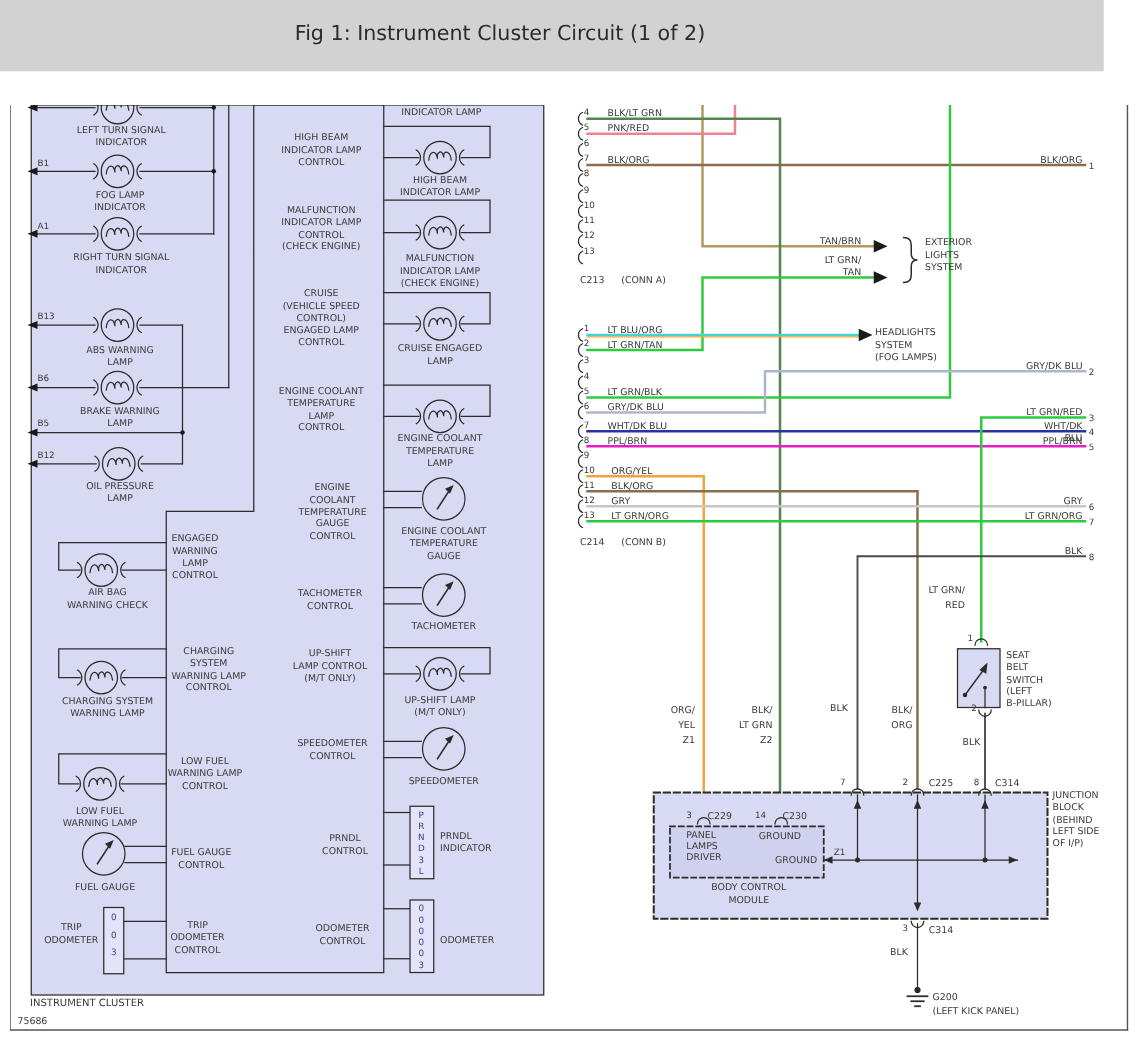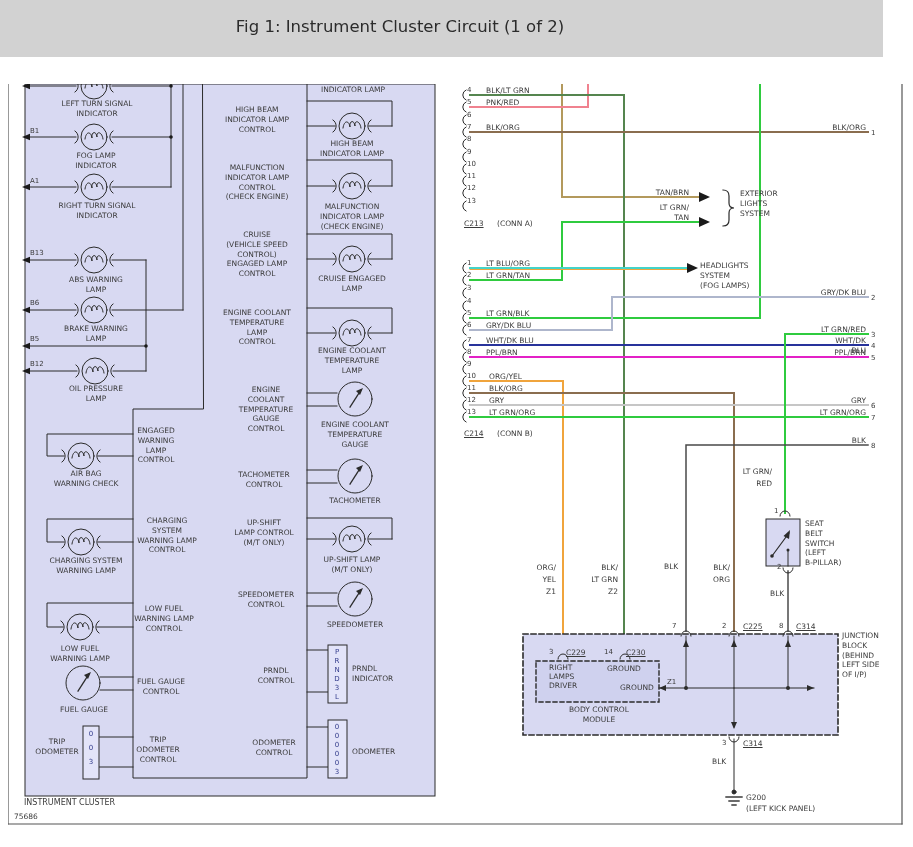--- a/index.html
+++ b/index.html
@@ -6,21 +6,21 @@
   #stage{position:relative;width:913px;height:847px;background:#fff;overflow:hidden;
          font-family:"DejaVu Sans","Liberation Sans",sans-serif;}
   #titlebar{position:absolute;left:0;top:0;width:883px;height:57px;background:#d2d2d2;}
   #title{position:absolute;left:400px;top:17px;transform:translateX(-50%);
          font-size:16.5px;color:#2b2b2b;white-space:nowrap;}
   svg{position:absolute;left:0;top:0;}
   .lb{position:absolute;font-size:7.5px;color:#3a3a3a;line-height:1.3;white-space:pre-line;z-index:3;}
   .c{transform:translateX(-50%);text-align:center;}
   .r{transform:translateX(-100%);text-align:right;}
   .pin{font-size:7px;color:#3a3a3a;}
-  .u{text-decoration:underline;}
+  .u{}
   .lh12{line-height:12px;}
   .dg{font-size:7px;color:#333c8c;transform:translateX(-50%);text-align:center;}
 </style>
 </head>
 <body>
 
 <div id="stage">
   <div id="titlebar">
     <div id="title">Fig 1: Instrument Cluster Circuit (1 of 2)</div>
   </div>
@@ -453,21 +453,21 @@
   <div class="lb pin" style="left:722px;top:622px">2</div>
   <div class="lb u" style="left:743px;top:622px">C225</div>
   <div class="lb pin" style="left:779px;top:622px">8</div>
   <div class="lb u" style="left:796px;top:622px">C314</div>
   <div class="lb pin" style="left:722px;top:739px">3</div>
   <div class="lb u" style="left:743px;top:739px">C314</div>
   <div class="lb pin" style="left:549px;top:648px">3</div>
   <div class="lb u" style="left:566px;top:648px">C229</div>
   <div class="lb pin" style="left:604px;top:648px">14</div>
   <div class="lb u" style="left:626px;top:648px">C230</div>
-  <div class="lb" style="left:549px;top:663px;line-height:1.2">RIGHT
+  <div class="lb" style="left:549px;top:663px;line-height:1.2">PANEL
 LAMPS
 DRIVER</div>
   <div class="lb" style="left:607px;top:664px">GROUND</div>
   <div class="lb" style="left:620px;top:683px">GROUND</div>
   <div class="lb pin" style="left:667px;top:678px">Z1</div>
   <div class="lb c" style="left:599px;top:705px">BODY CONTROL
 MODULE</div>
   <div class="lb" style="left:746px;top:793px">G200</div>
   <div class="lb" style="left:746px;top:804px">(LEFT KICK PANEL)</div>
 </div>

